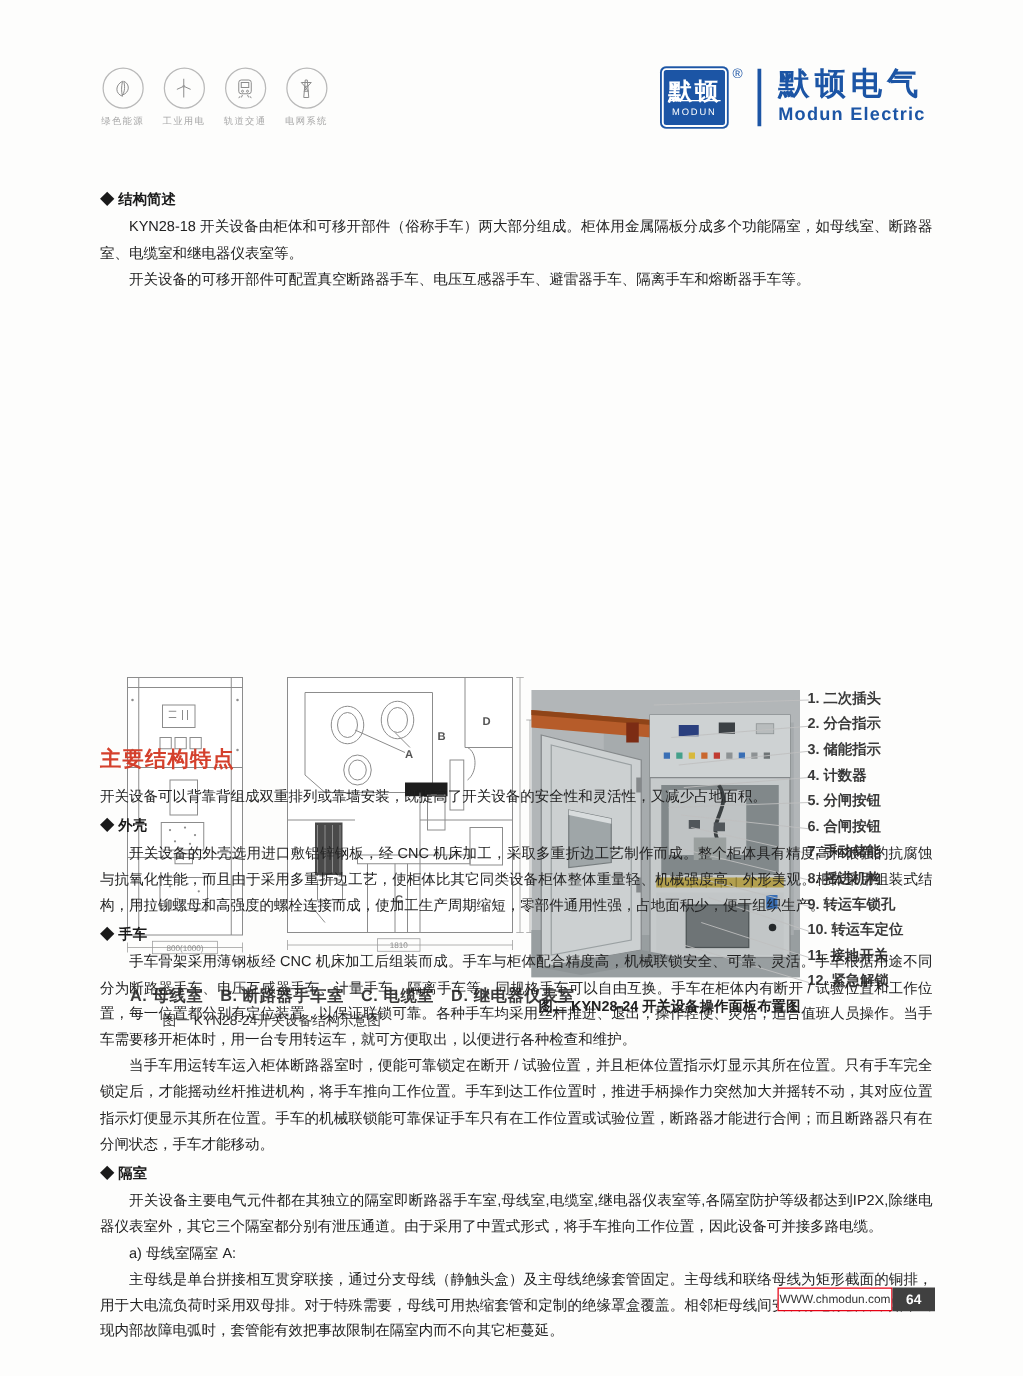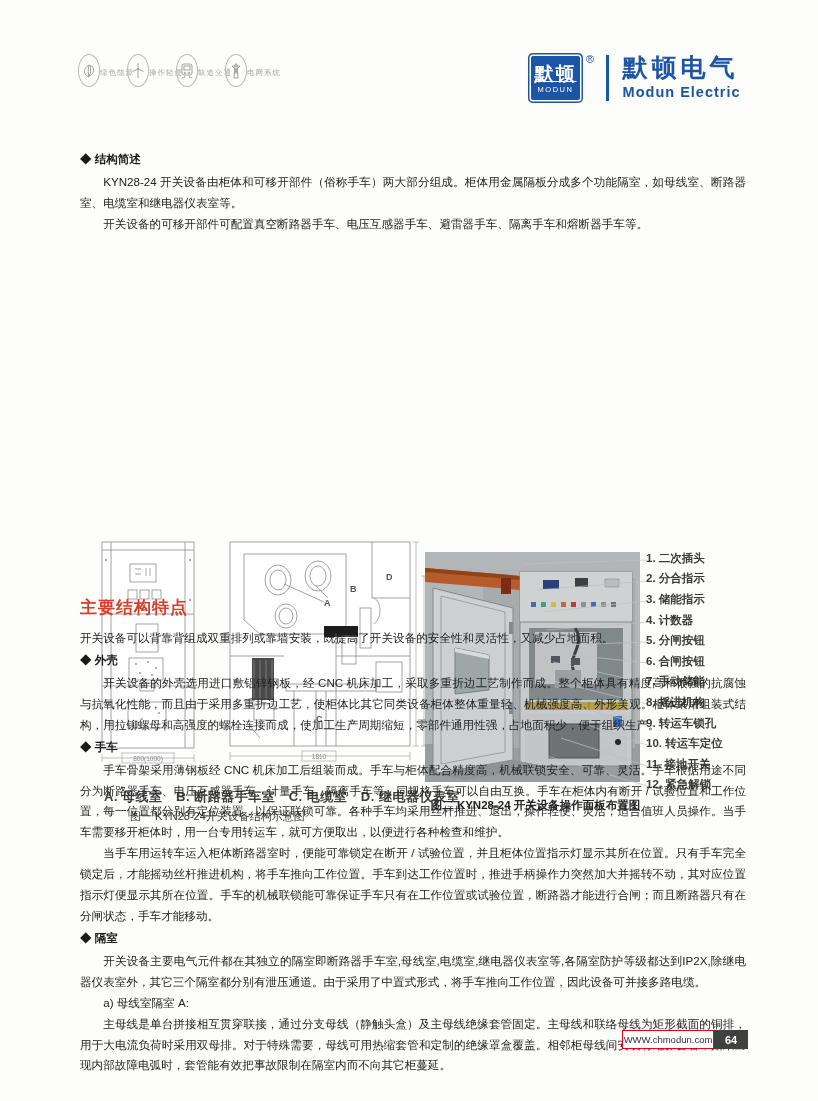--- a/index.html
+++ b/index.html
@@ -5,21 +5,21 @@
   * { margin:0; padding:0; box-sizing:border-box; }
   html,body { background:#e8e8e8; }
   body { font-family:"Liberation Sans", sans-serif; }
   .page {
     position:relative; width:818px; height:1101px; margin:0 auto;
     background:#fdfdfc; overflow:hidden; color:#242424;
   }
 
   
   .eco-icons { position:absolute; left:78px; top:54px; display:flex; gap:9px; }
-  .eco { width:40px; display:flex; flex-direction:row; align-items:center; }
+  .eco { width:40px; display:flex; flex-direction:column; align-items:center; }
   .eco .ring { width:33px; height:33px; border:1px solid #b9b9b9; border-radius:50%;
     display:flex; align-items:center; justify-content:center; }
   .eco .lbl { margin-top:5px; font-size:7.5px; color:#a8a8a8; letter-spacing:1px; white-space:nowrap; }
 
   .brand { position:absolute; left:528px; top:53px; display:flex; align-items:flex-start; }
   .logo-box { width:55px; height:50px; background:#1c55a5; border-radius:5px;
     display:flex; flex-direction:column; align-items:center; justify-content:center;
     box-shadow: inset 0 0 0 1.5px #1c55a5, inset 0 0 0 3px #ffffff; }
   .logo-cn { color:#fff; font-weight:bold; font-size:19px; letter-spacing:2px; line-height:22px;text-decoration:underline; }
   .logo-en { color:#fff; font-size:7.5px; letter-spacing:1.5px; line-height:9px; }
@@ -82,21 +82,21 @@
       <span class="lbl">绿色能源</span>
     </div>
     <div class="eco">
       <div class="ring">
         <svg width="20" height="20" viewBox="0 0 20 20">
           <line class="ln" stroke="#9a9a9a" x1="10" y1="8" x2="10" y2="17"></line>
           <path class="ln" stroke="#9a9a9a" d="M10,8 L10,2 M10,8 L4.5,10.5 M10,8 L15.5,10.5"></path>
           <circle cx="10" cy="8" r="1" fill="#9a9a9a"></circle>
         </svg>
       </div>
-      <span class="lbl">操作轻便</span>
+      <span class="lbl">工业用电</span>
     </div>
     <div class="eco">
       <div class="ring">
         <svg width="20" height="20" viewBox="0 0 20 20">
           <rect class="ln" stroke="#9a9a9a" x="5" y="3" width="10" height="11" rx="2"></rect>
           <rect class="ln" stroke="#9a9a9a" x="7" y="5" width="6" height="4"></rect>
           <circle class="ln" stroke="#9a9a9a" cx="8" cy="12" r="0.8"></circle>
           <circle class="ln" stroke="#9a9a9a" cx="12" cy="12" r="0.8"></circle>
           <path class="ln" stroke="#9a9a9a" d="M6,16 L5,17.5 M14,16 L15,17.5 M8,15 L7,17 M12,15 L13,17"></path>
         </svg>
@@ -122,21 +122,21 @@
     <span class="reg">®</span>
     <div class="brand-divider"></div>
     <div class="brand-text">
       <div class="cn">默顿电气</div>
       <div class="en">Modun Electric</div>
     </div>
   </div>
 
   <div class="sec" style="top:148px;">
     <div class="subhead">◆ 结构简述</div>
-    <p class="para">KYN28-24 开关设备由柜体和可移开部件（俗称手车）两大部分组成。柜体用金属隔板分成多个功能隔室，如母线室、断路器室、电缆室和继电器仪表室等。</p>
+    <p class="para">KYN28-18 开关设备由柜体和可移开部件（俗称手车）两大部分组成。柜体用金属隔板分成多个功能隔室，如母线室、断路器室、电缆室和继电器仪表室等。</p>
     <p class="para">开关设备的可移开部件可配置真空断路器手车、电压互感器手车、避雷器手车、隔离手车和熔断器手车等。</p>
   </div>
 
   <div class="figure">
 
     <svg class="drawing" style="left:100px; top:272px;" width="100" height="232" viewBox="0 0 100 232">
       <rect class="lnf" x="2" y="2" width="92" height="206"></rect>
       <line class="ln" x1="11" y1="2" x2="11" y2="208"></line>
       <line class="ln" x1="85" y1="2" x2="85" y2="208"></line>
       <line class="ln" x1="2" y1="74" x2="94" y2="74"></line>

